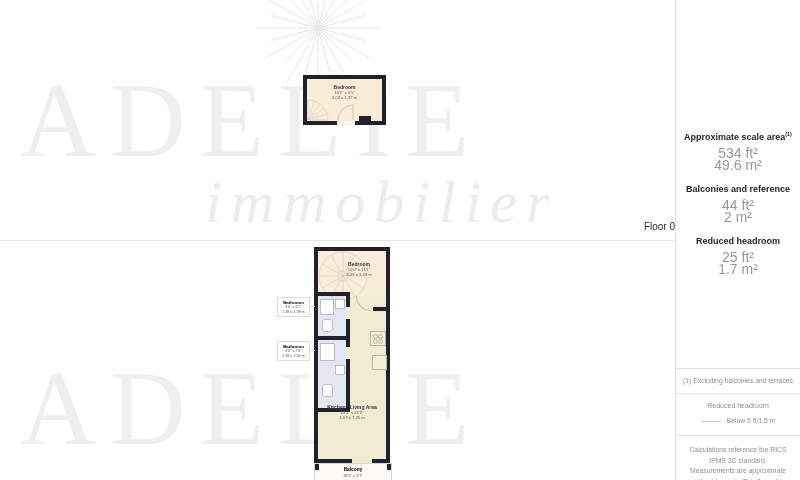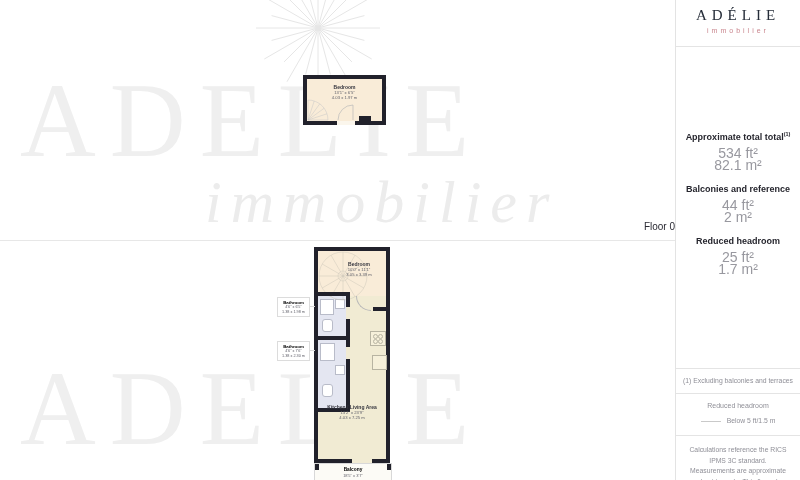--- a/index.html
+++ b/index.html
@@ -234,30 +234,26 @@
 
     <div class="balcony">
       <div class="stubL"></div>
       <div class="stubR"></div>
       <div class="rname">Balcony</div>
       <div class="rdim">18'5" x 3'7"</div>
     </div>
   </div>
 
   <aside class="sidebar">
-    <div class="logo-block">
-      <div class="logo">ADÉLIE</div>
-      <div class="logo-sub">immobilier</div>
-    </div>
 
     <div class="stats">
       <div class="stat-group">
-        <div class="stat-title"><span>Approximate total total</span><sup>(1)</sup></div>
+        <div class="stat-title"><span>Approximate scale area</span><sup>(1)</sup></div>
         <div class="stat-val">534 ft²</div>
-        <div class="stat-val">82.1 m²</div>
+        <div class="stat-val">49.6 m²</div>
       </div>
       <div class="stat-group">
         <div class="stat-title">Balconies and reference</div>
         <div class="stat-val">44 ft²</div>
         <div class="stat-val">2 m²</div>
       </div>
       <div class="stat-group">
         <div class="stat-title">Reduced headroom</div>
         <div class="stat-val">25 ft²</div>
         <div class="stat-val">1.7 m²</div>

